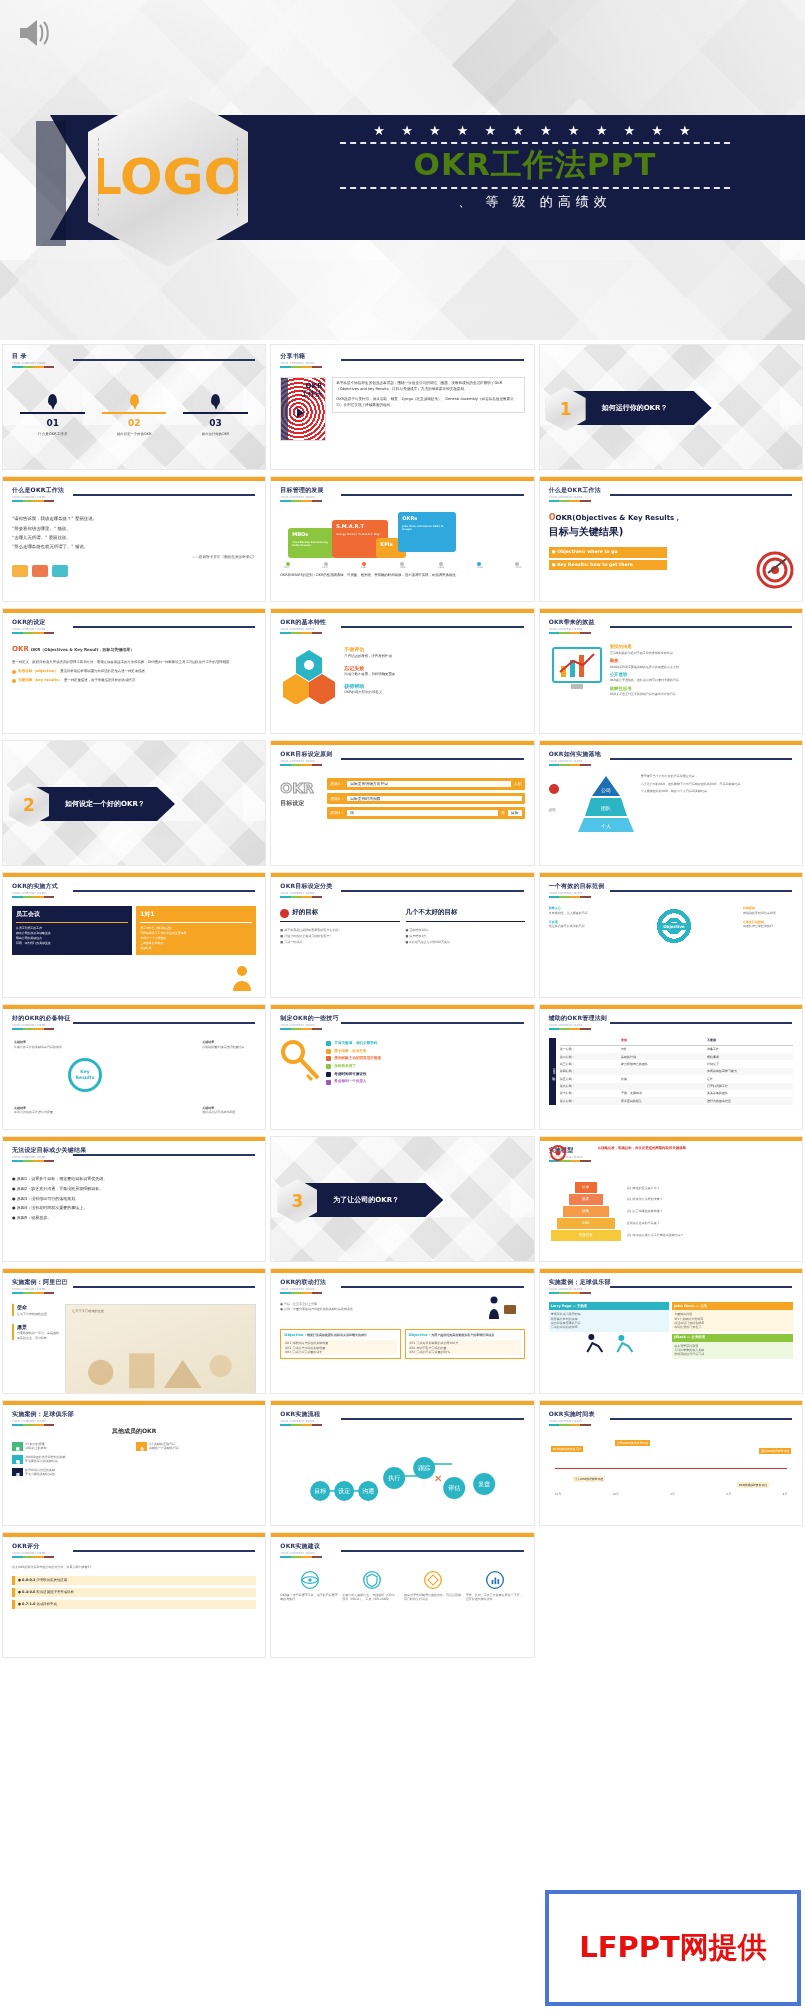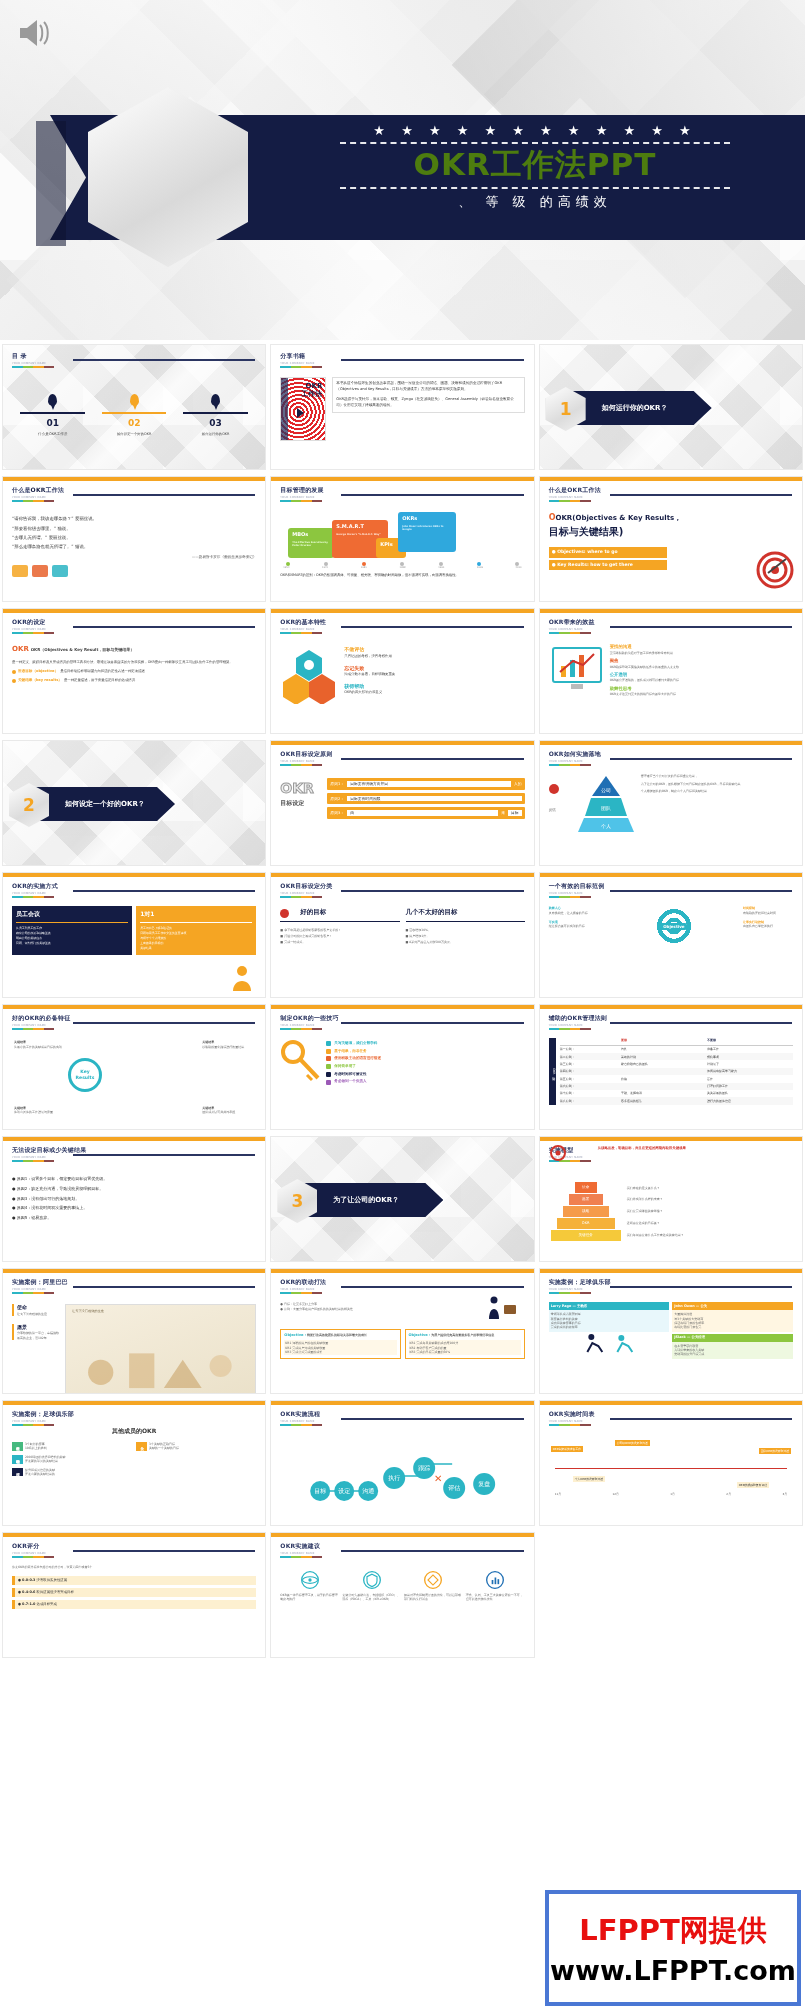--- a/index.html
+++ b/index.html
@@ -183,20 +183,23 @@
     <div class="ribbon-shadow"></div>
     <div class="title-block">
       <div class="stars">★ ★ ★ ★ ★ ★ ★ ★ ★ ★ ★ ★</div>
       <div class="dashline"></div>
       <div class="main-title">OKR工作法PPT</div>
       <div class="dashline2"></div>
       <div class="sub-title">、  等 级   的高绩效</div>
     </div>
     <div class="hexlogo">
       <div class="hex-outer"></div>
+      <div class="hex-inner">
+        <span class="logo-text">LOGO</span>
+      </div>
     </div>
   </div>
 </div>
 
 <div class="grid">
 
   <div class="slide">
     <div class="bg-geo"></div>
     <div class="slide-inner">
       <div class="hdr">目 录</div>
@@ -621,21 +624,21 @@
       <div class="hdr-sub">YOUR COMPANY NAME</div>
       <div class="hdr-colors">
           <i style="background:#2bb5c4"></i>
           <i style="background:#8cc63f"></i>
           <i style="background:#f5a523"></i>
           <i style="background:#8b4a4a"></i>
         </div>
       <div class="hdr-line" style="top:17px;"></div>
       <div style="display:flex;gap:6px;margin-top:10px;">
         <div style="flex:1;">
-          <div style="display:flex;align-items:center;gap:11px;">
+          <div style="display:flex;align-items:center;gap:3px;">
             <span style="width:9px;height:9px;border-radius:50%;background:#d0342c;"></span>
             <span style="font-size:6.5px;font-weight:bold;color:#141c44;">好的目标</span>
           </div>
           <div style="height:1.5px;background:#141c44;margin:3px 0 5px;"></div>
           <div class="mini" style="line-height:2;">
             <div>■ <span>拿下电商超过超级销客新客的客户要求的！</span></div>
             <div>■ <span>打造公司的好之最成完的销售客户！</span></div>
             <div>■ <span>完成一转成式。</span></div>
           </div>
         </div>
@@ -1183,14 +1186,13 @@
           <div class="mini" style="text-align:left;">理念、认同、工具三大关键要素缺一不可，但可以迭代持续优化</div>
         </div>
       </div>
     </div>
   </div>
 
 </div>
 
 <div class="watermark">
   <div class="wm1">LFPPT网提供</div>
-  <div class="wm2">www.LFPPT.com</div>
 </div>
 
 </body></html>

